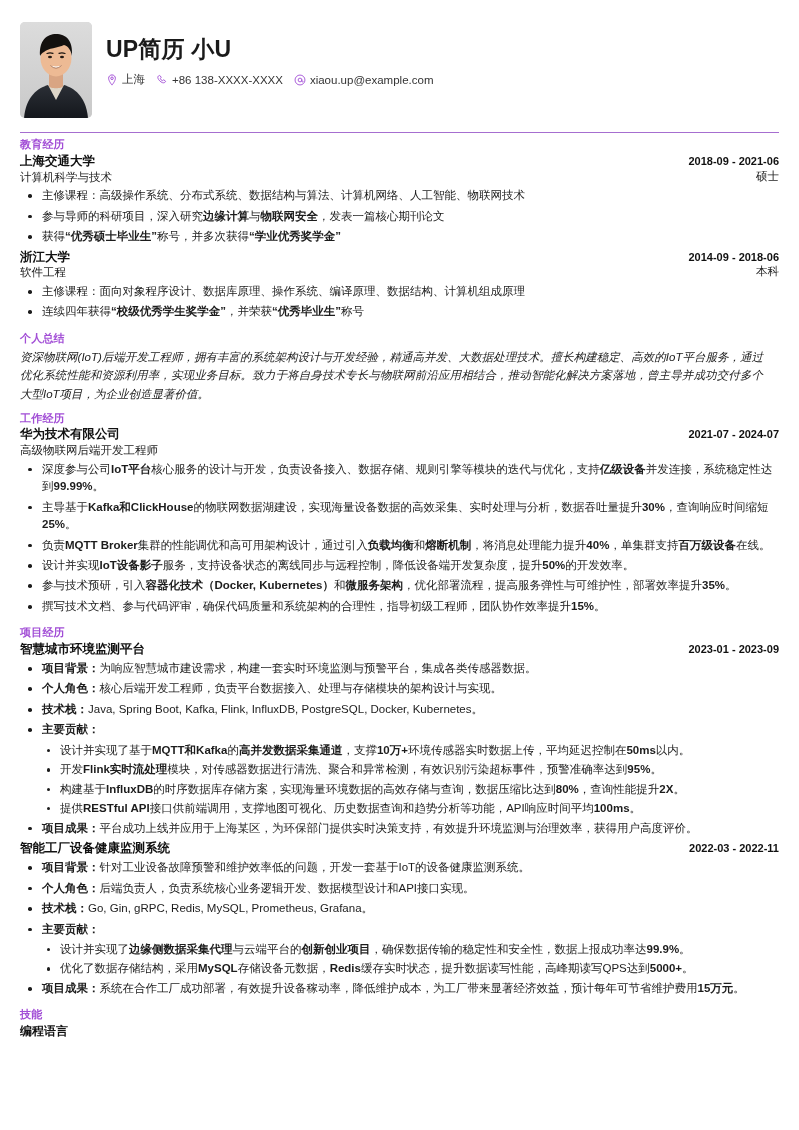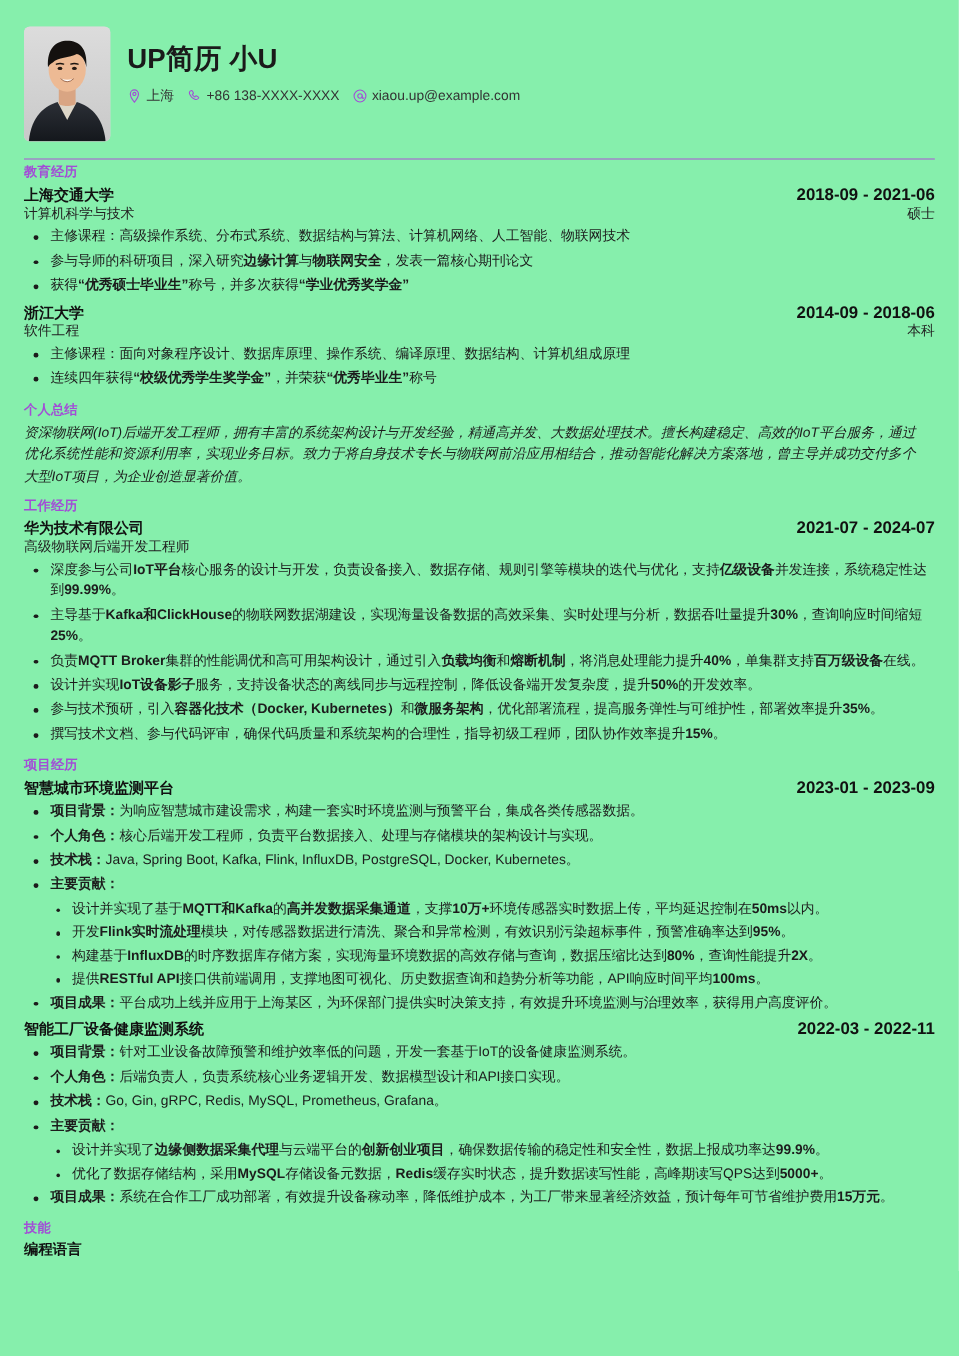--- a/index.html
+++ b/index.html
@@ -8,21 +8,21 @@
     width: 799px;
     height: 1130px;
     background: #e8e8e8;
     font-family: "Liberation Sans", "DejaVu Sans", sans-serif;
     overflow: hidden;
   }
   .page {
     position: relative;
     width: 799px;
     height: 1130px;
-    background: #86efac;
+    background: #ffffff;
     padding: 22px 20px 0 20px;
   }
 
   
   .header { display: flex; align-items: flex-start; gap: 14px; height: 100px; }
   .photo {
     width: 72px; height: 96px; border-radius: 5px; overflow: hidden;
     flex: 0 0 auto; background: #d9d9d9; position: relative;
   }
   .photo svg { display:block; width:100%; height:100%; }
@@ -41,21 +41,21 @@
   .rule { border-top: 1.4px solid #a66ed0; margin: 10px 0 5px 0; }
   .sec-title {
     font-size: 11px; font-weight: bold; color: #a24ed6;
     line-height: 1.25; margin: 0 0 1px 0; letter-spacing: .2px;
   }
 
   .entry { margin: 0 0 3px 0; }
   .entry-head { display: flex; justify-content: space-between; align-items: baseline; }
   .org { font-size: 12.5px; font-weight: bold; color: #111; line-height: 1.35; }
   .sub { font-size: 11.5px; color: #222; line-height: 1.35; }
-  .daterange { font-size: 14px; font-weight: bold; color: #111; text-align: right; white-space: nowrap; line-height: 1.35; }
+  .daterange { font-size: 11px; font-weight: bold; color: #111; text-align: right; white-space: nowrap; line-height: 1.35; }
   .degree { font-size: 11.5px; color: #222; text-align: right; white-space: nowrap; line-height: 1.35; }
   .entry-head-l { min-width: 0; }
   .entry-head-r { flex: 0 0 auto; padding-left: 12px; }
 
   ul.bul { list-style: none; margin: 2px 0 0 0; padding: 0; }
   ul.bul > li {
     position: relative; padding-left: 22px; font-size: 11.5px; color: #1c1c1c;
     line-height: 1.52; margin-bottom: 3px;
   }
   ul.bul > li::before {

